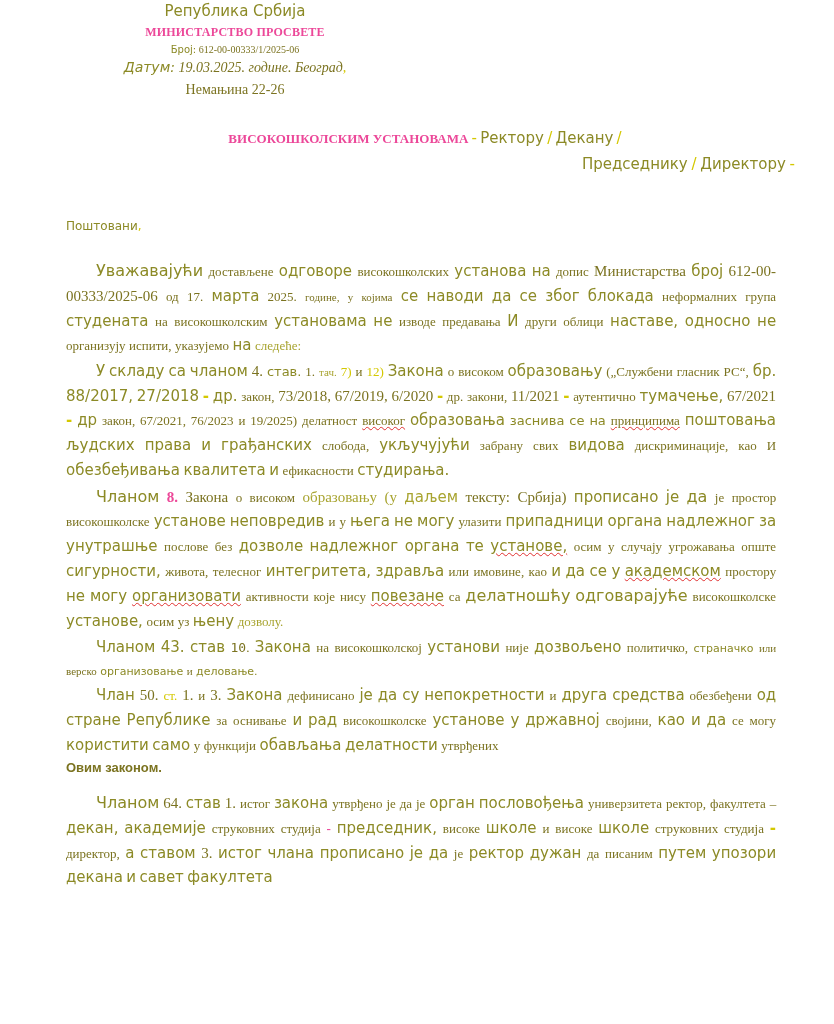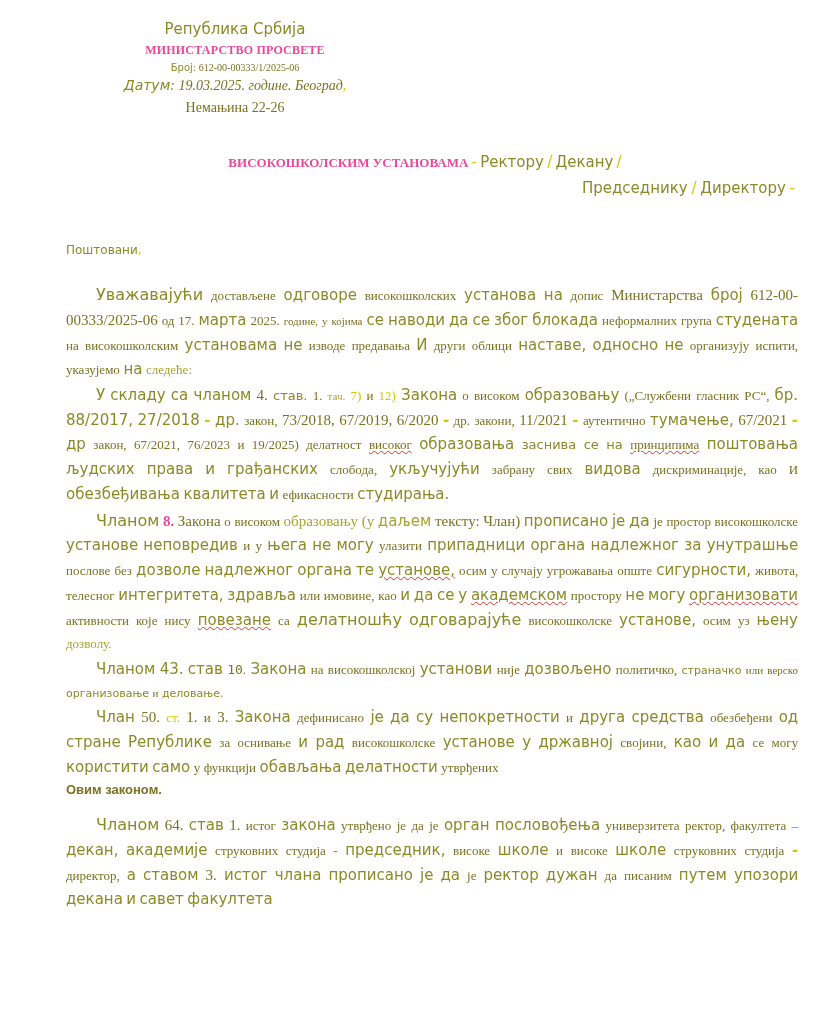--- a/index.html
+++ b/index.html
@@ -27,38 +27,38 @@
 
   
   .s-xs{font-size:13px;}
   .s-sm{font-size:11px;}
   .s-md{font-size:13px;}
   .s-lg{font-size:15px;}
   .s-xl{font-size:16px;}
   .b{font-weight:bold;}
 
   
-  .header{padding-top:18px;text-align:center;width:430px;margin-left:20px;}
+  .header{text-align:center;width:430px;margin-left:20px;}
   .header .line{line-height:1.55;}
   .hl1{font-size:15px;}
   .hl2{font-size:12px;letter-spacing:.2px;}
   .hl3{font-size:10px;}
   .hl4{font-size:14px;font-style:italic;}
   .hl5{font-size:14px;}
 
   
-  .addressee{margin-top:30px;text-align:center;width:740px;margin-left:55px;line-height:1.75;}
+  .addressee{margin-top:24px;text-align:center;width:740px;margin-left:55px;line-height:1.75;}
   .addressee .l1{font-size:13px;}
   .addressee .l2{font-size:15px;text-align:right;}
 
   
   .salutation{margin-top:42px;margin-left:66px;font-size:12px;}
 
   
-  .body{margin-top:24px;margin-left:66px;margin-right:36px;}
+  .body{margin-top:24px;margin-left:66px;margin-right:58px;}
   .para{
     text-align:justify;
     text-justify:inter-word;
     line-height:1.62;
     margin:0 0 0 0;
     font-size:14px;
   }
   .para + .para{margin-top:1px;}
   .indent{text-indent:30px;}
 
@@ -232,21 +232,21 @@
     <p class="para indent">
       <span class="f-sans s-xl c-olive">Чланом</span>
       <span class="f-serif s-lg b c-brown">8.</span>
       <span class="f-serif s-lg c-deepol">Закона</span>
       <span class="f-serif s-md c-deepol">о</span>
       <span class="f-serif s-md c-deepol">високом</span>
       <span class="f-serif s-lg c-lightol">образовању</span>
       <span class="f-serif s-lg c-lightol">(у</span>
       <span class="f-sans s-lg c-lightol">даљем</span>
       <span class="f-serif s-lg c-deepol">тексту:</span>
-      <span class="f-serif s-lg c-deepol">Члан)</span>
+      <span class="f-serif s-lg c-deepol">Србија)</span>
       <span class="f-sans s-lg c-olive">прописано</span>
       <span class="f-sans s-lg c-olive">је</span>
       <span class="f-sans s-xl c-olive">да</span>
       <span class="f-serif s-md c-deepol">је</span>
       <span class="f-serif s-md c-deepol">простор</span>
       <span class="f-serif s-md c-deepol">високошколске</span>
       <span class="f-sans s-lg c-olive">установе</span>
       <span class="f-sans s-lg c-olive">неповредив</span>
       <span class="f-serif s-md c-deepol">и</span>
       <span class="f-serif s-md c-deepol">у</span>

